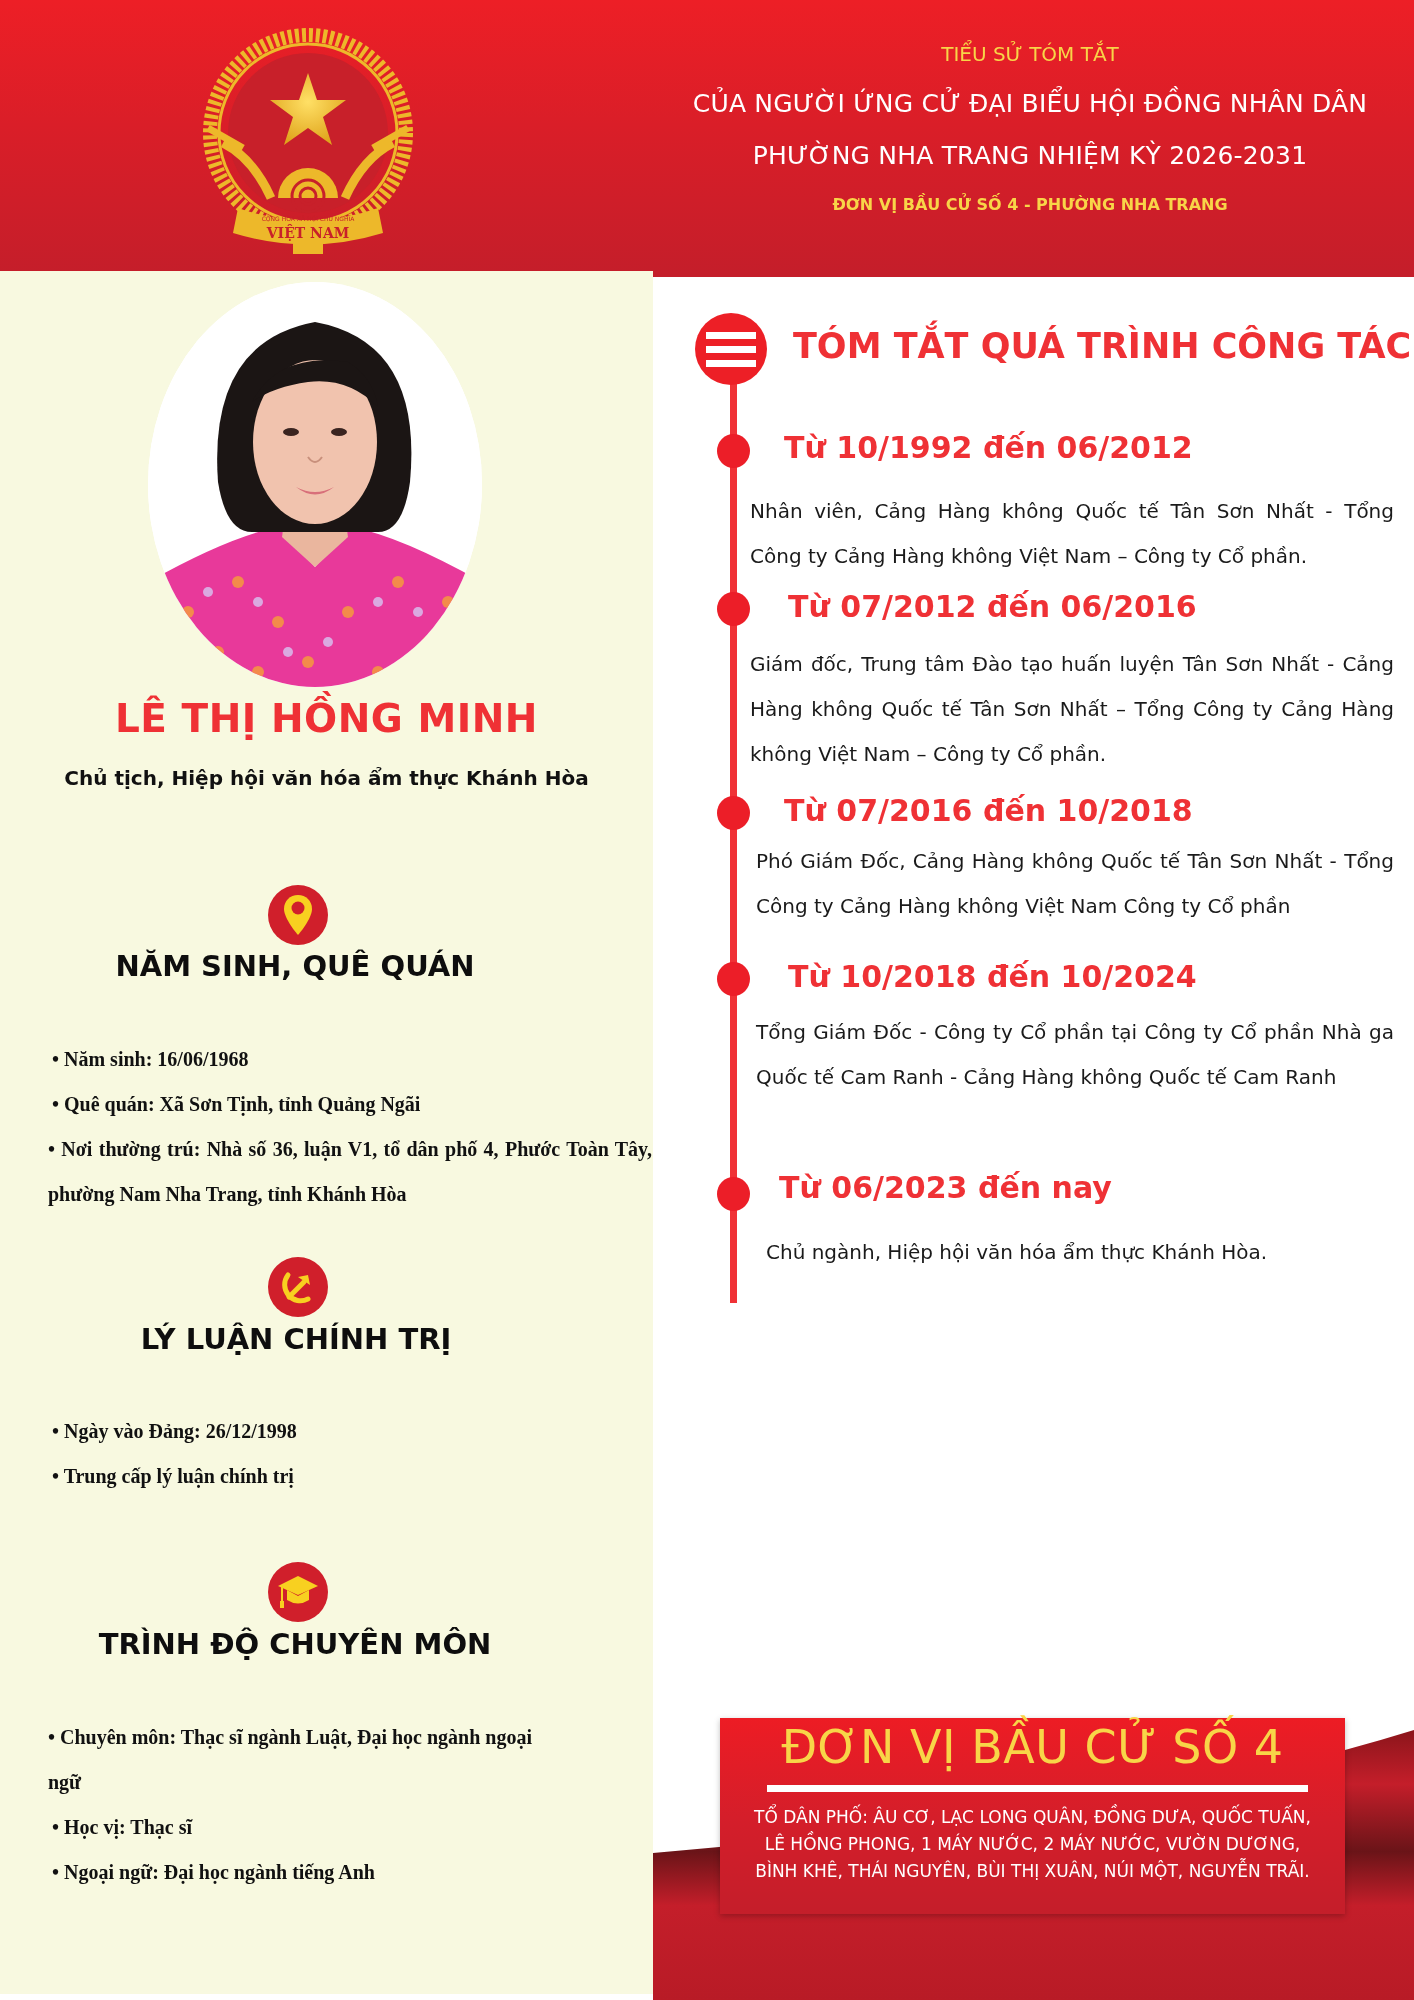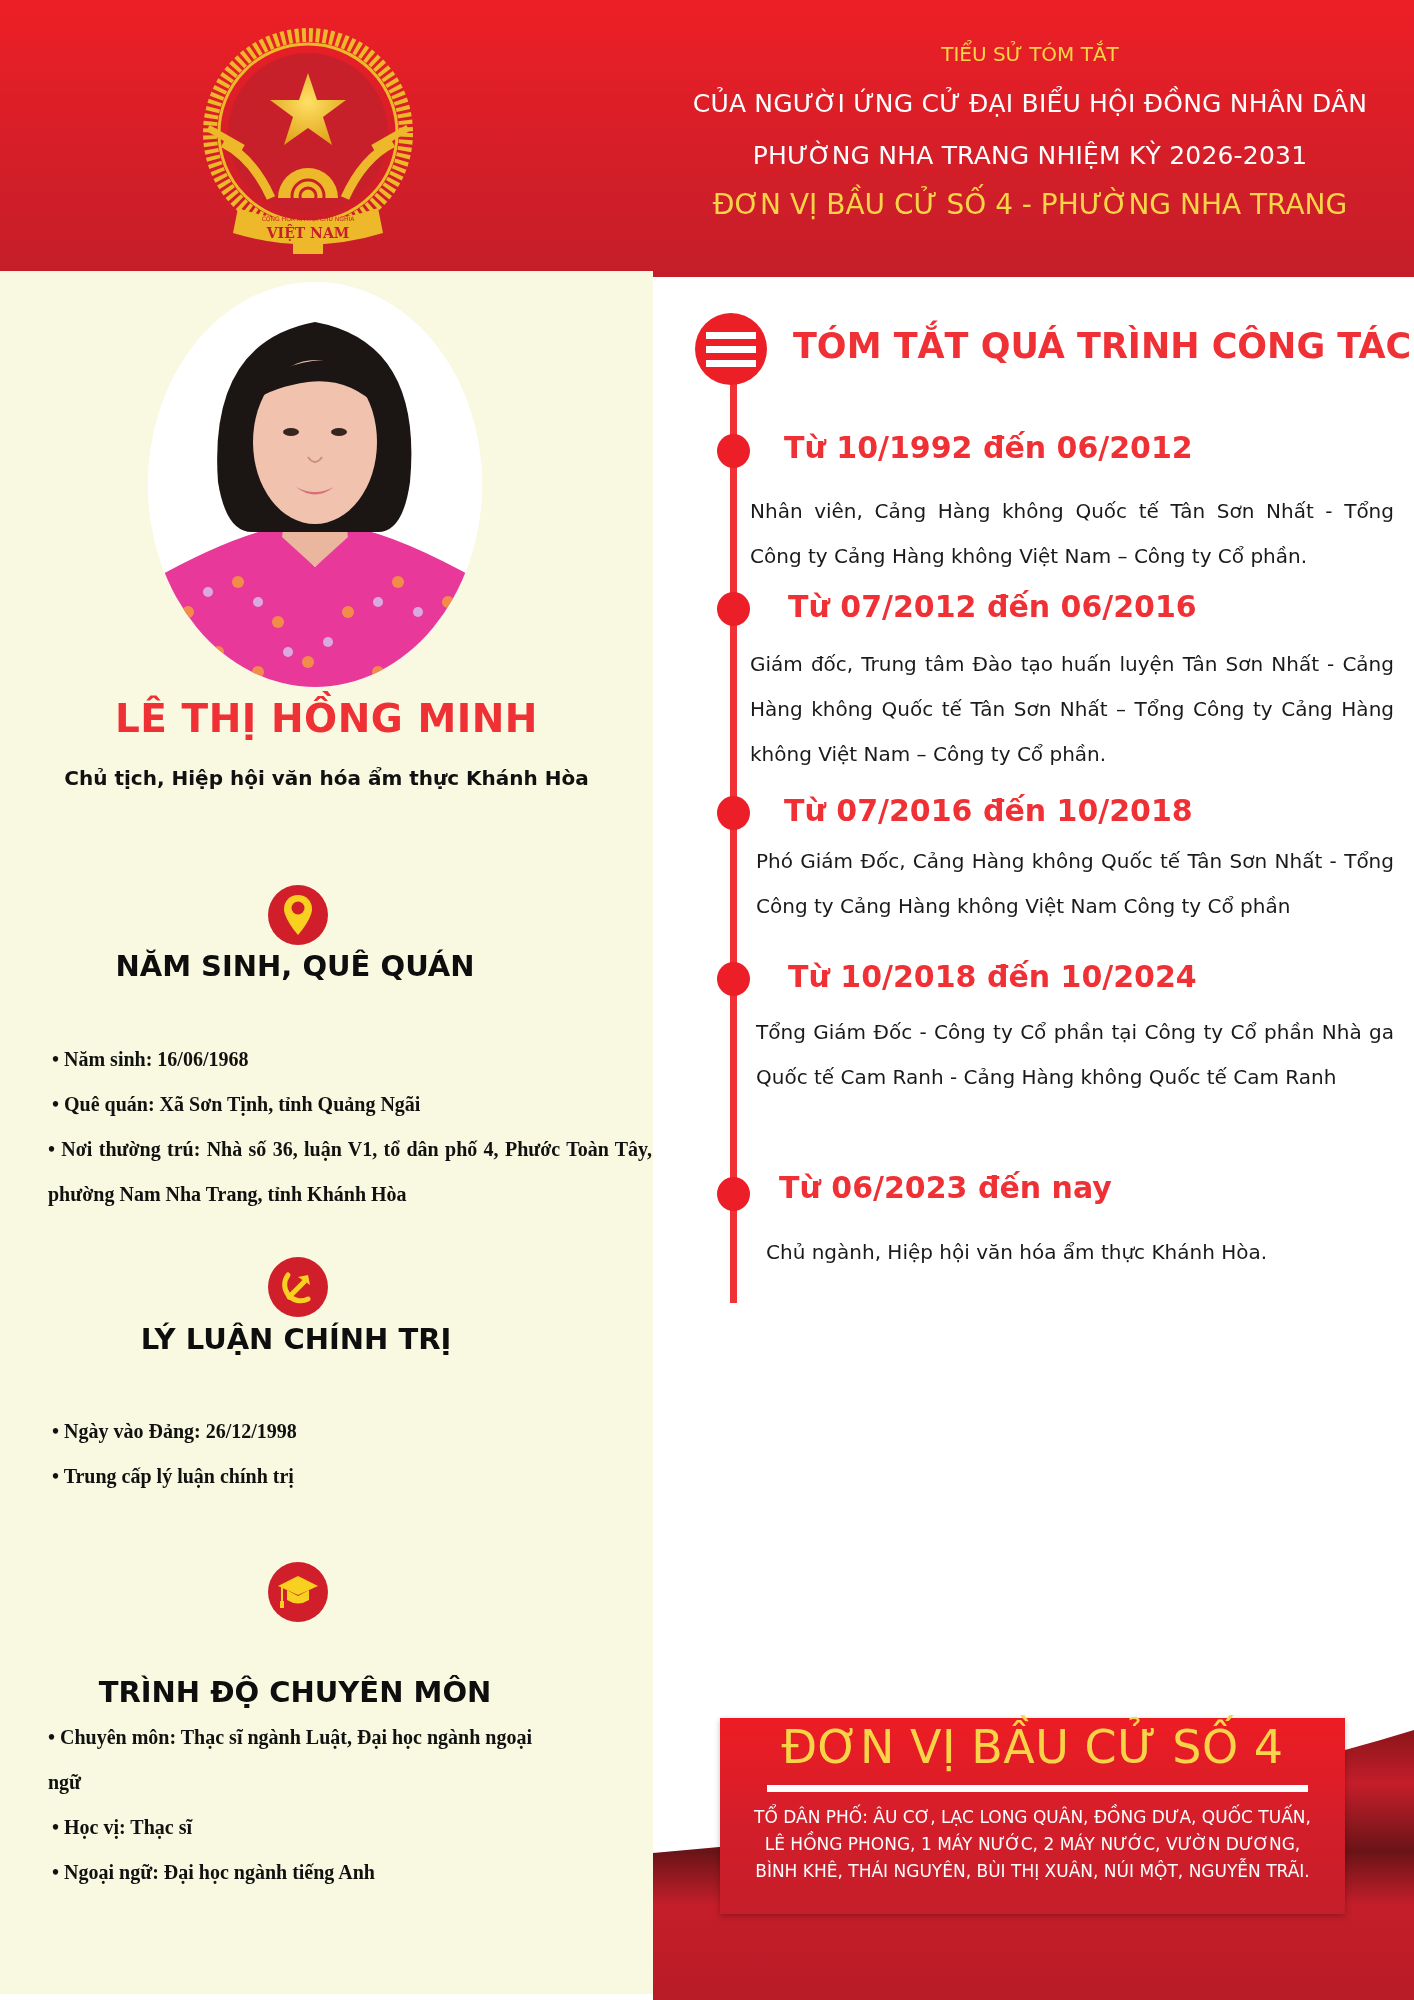--- a/index.html
+++ b/index.html
@@ -8,21 +8,21 @@
 
   
   .header { position: absolute; left: 0; top: 0; width: 1414px; height: 277px;
     background: linear-gradient(to bottom, #ED1F26 0%, #DA1E28 45%, #C41E2A 100%); }
   .emblem { position: absolute; left: 183px; top: 28px; width: 250px; height: 232px; }
   .header-text { position: absolute; left: 660px; top: 30px; width: 740px; text-align: center;
     font-family: "DejaVu Sans", sans-serif; }
   .ht-line { display: block; white-space: nowrap; text-align: center; }
   .ht-small { color: #F8D548; font-size: 20px; line-height: 48px; }
   .ht-big { color: #ffffff; font-size: 25px; line-height: 52px; letter-spacing: 0.2px; }
-  .ht-sub { color: #F8D548; font-size: 28px; line-height: 46px; }
+  .ht-sub { color: #F8D548; font-size: 16px; line-height: 46px; font-weight: bold; }
 
   
   .left-col { position: absolute; left: 0; top: 271px; width: 653px; height: 1723px; background: #F8F9E0; }
   .photo { position: absolute; left: 148px; top: 11px; width: 334px; height: 405px; border-radius: 50%;
     background: #ffffff; overflow: hidden; }
   .candidate-name { position: absolute; left: 0; top: 425px; width: 653px; text-align: center;
     font-family: "DejaVu Sans", sans-serif; font-weight: bold; font-size: 39px; color: #EF3135; letter-spacing: 0.5px; }
   .candidate-title { position: absolute; left: 0; top: 495px; width: 653px; text-align: center;
     font-family: "DejaVu Sans", sans-serif; font-weight: bold; font-size: 20px; color: #111; }
 
@@ -170,21 +170,21 @@
   </div>
 
   <div class="sec-icon" style="top:1291px;">
     <svg width="42" height="38" viewBox="0 0 42 38">
       <path d="M21 3 L41 13 L21 22 L1 13 Z" fill="#F8D020"></path>
       <path d="M10 17 L10 27 Q21 34 32 27 L32 17 L21 23 Z" fill="#F8D020"></path>
       <path d="M5 14 L5 29" stroke="#F8D020" stroke-width="2"></path>
       <rect x="3" y="28" width="4" height="7" fill="#F8D020"></rect>
     </svg>
   </div>
-  <div class="sec-title" style="top:1356px;margin-top:48px;">TRÌNH ĐỘ CHUYÊN MÔN</div>
+  <div class="sec-title" style="top:1356px;">TRÌNH ĐỘ CHUYÊN MÔN</div>
   <div class="sec-list" style="top:1444px; width:500px;">
     <span class="li" style="margin-left:-4px; text-align:left;">• Chuyên môn: Thạc sĩ ngành Luật, Đại học ngành ngoại ngữ</span>
     <span class="li">• Học vị: Thạc sĩ</span>
     <span class="li">• Ngoại ngữ: Đại học ngành tiếng Anh</span>
   </div>
 </div>
 
 <div class="right-col"></div>
 
 <div class="tl-line"></div>

